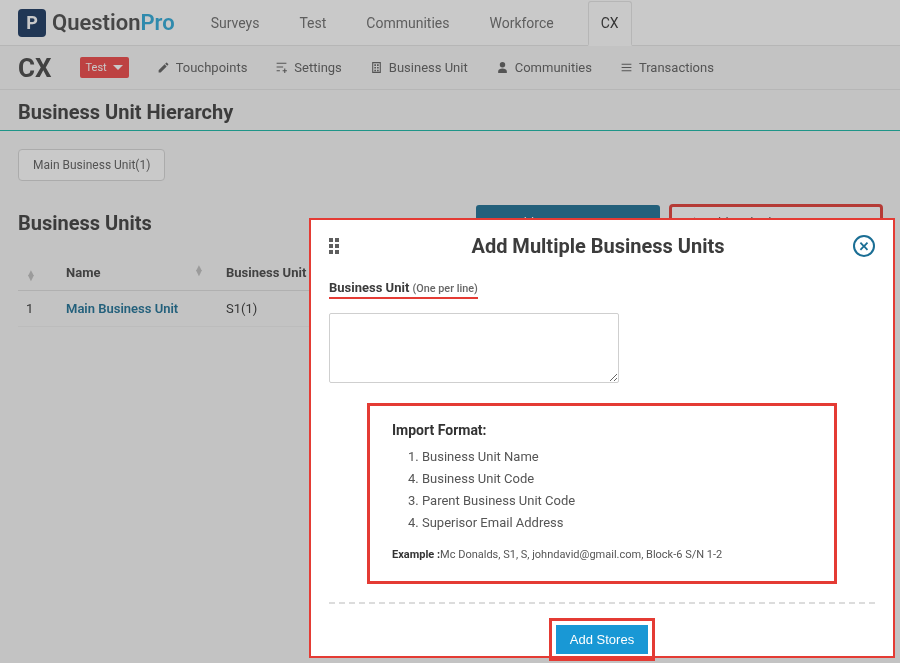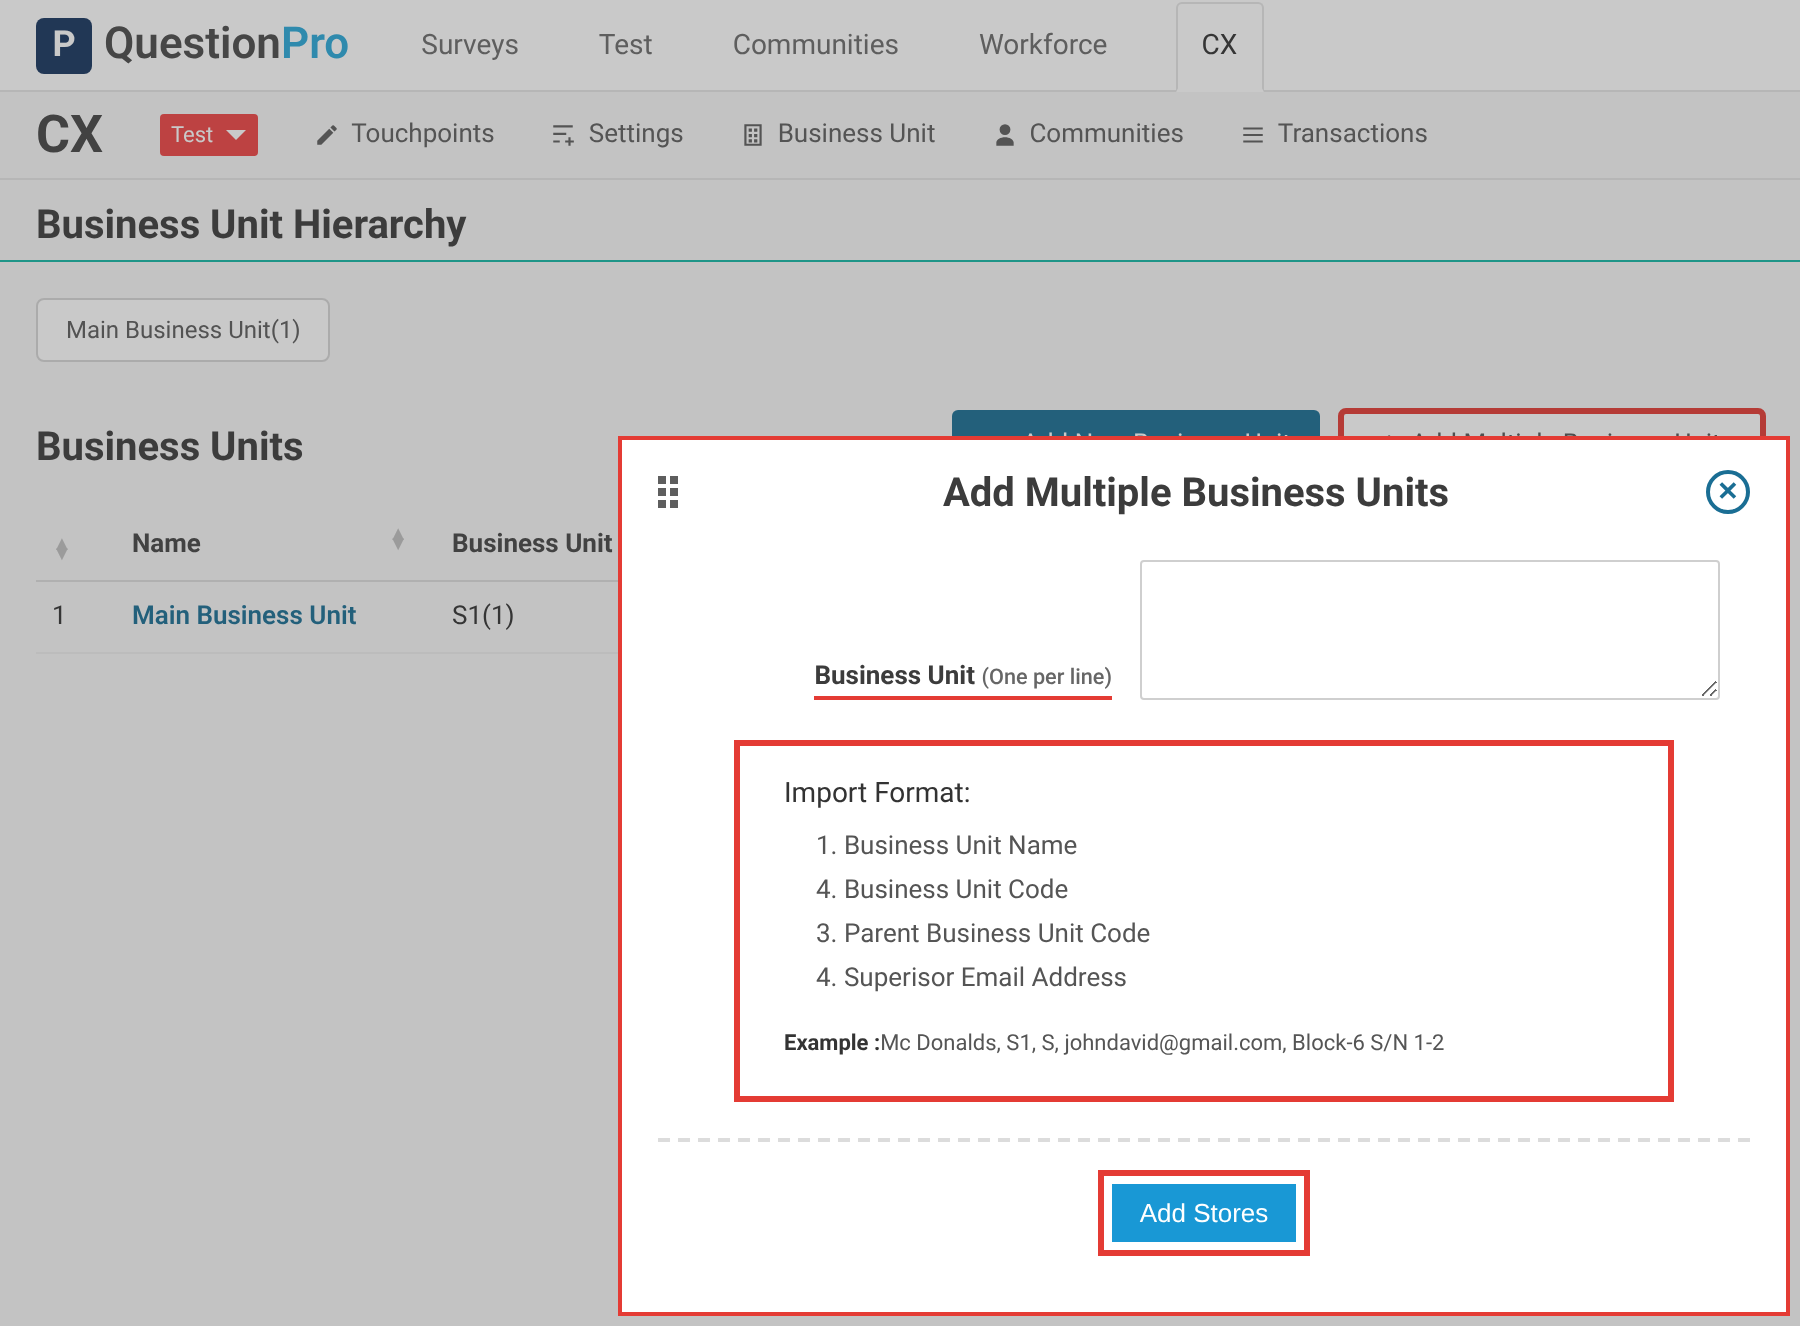--- a/index.html
+++ b/index.html
@@ -104,36 +104,36 @@
   .drag-grip span { width:4px; height:4px; background:#5e5e5e; display:block; }
   .modal-title {
     flex:1; text-align:center; font-size:20px; font-weight:700; color:#3c3c3c;
   }
   .close-btn {
     width:22px; height:22px; border:2px solid #1a6e94; border-radius:50%;
     display:flex; align-items:center; justify-content:center; color:#1a6e94;
     font-weight:700; cursor:pointer; font-size:13px;
   }
 
-  .form-row { display:flex; margin-top:22px; gap:14px; align-items:flex-end; justify-content:flex-end; padding-right:15px;}
+  .form-row { display:flex; margin-top:22px; gap:14px; align-items:flex-start; justify-content:flex-end; padding-right:15px;flex-direction:column;}
   .form-label {
     font-size:13px; font-weight:700; color:#3c3c3c;
     border-bottom:2px solid #e43b34; padding-bottom:2px;
     display:inline-block;
   }
   .form-label small { font-weight:500; color:#666; }
   textarea.bu-input {
     width:290px; height:70px; border:1px solid #cfcfcf; border-radius:2px;
     padding:6px; font-family:inherit; font-size:13px; resize:both;
   }
 
   .import-box {
     margin:20px 38px 0; border:3px solid #e43b34; padding:16px 22px 20px;
   }
-  .import-title { font-size:14px; font-weight:400; color:#333; margin-bottom:8px; }
+  .import-title { font-size:14px; font-weight:700; color:#333; margin-bottom:8px; }
   .import-list { list-style:none; padding-left:16px; }
   .import-list li { font-size:13px; color:#555; line-height:22px; }
   .import-example { margin-top:14px; font-size:11px; color:#555; }
   .import-example b { color:#333; }
 
   .modal-divider { border:none; border-top:2px dashed #dcdcdc; margin:18px 0 14px; }
 
   .modal-footer { text-align:center; }
   .add-stores-wrap { display:inline-block; padding:4px; border:3px solid #e43b34; }
   .btn-blue { background:#1998d5; color:#fff; font-size:13px; padding:7px 14px; cursor:pointer; border:none; }

